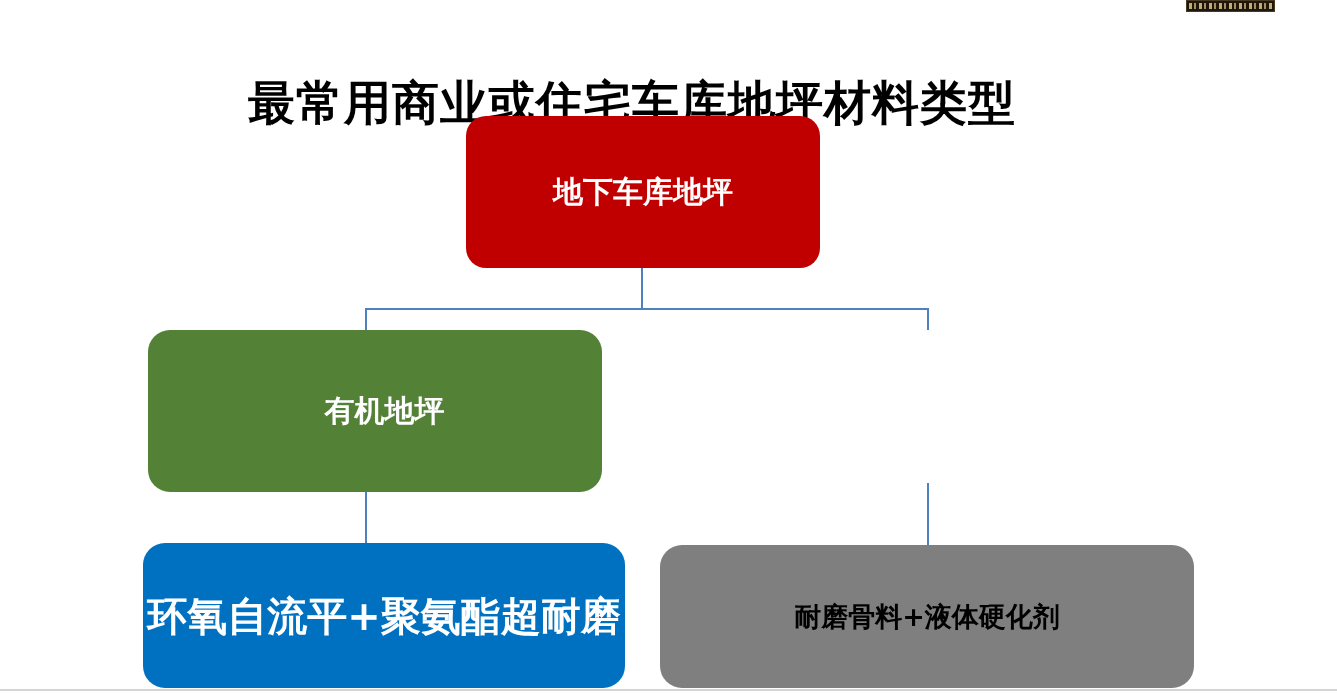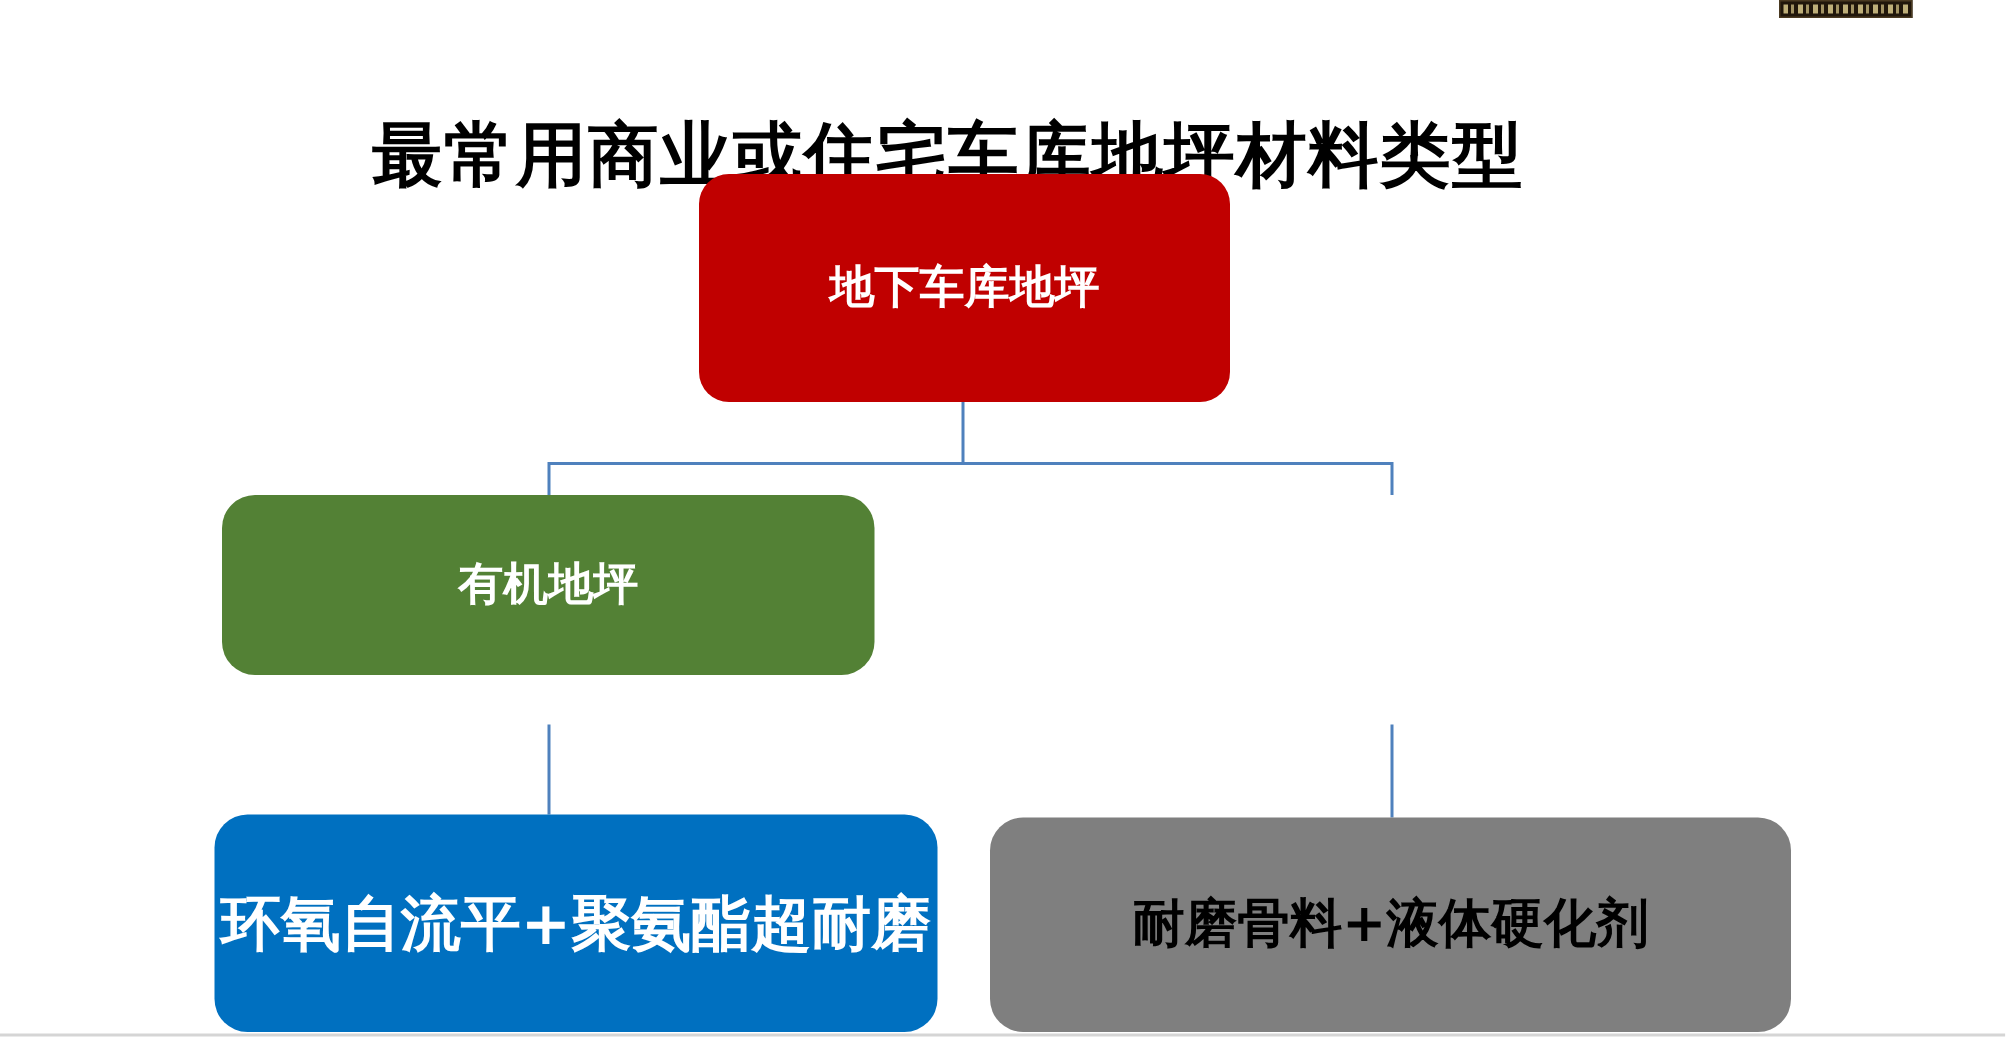--- a/index.html
+++ b/index.html
@@ -43,34 +43,34 @@
     background: #C00000;
     color: #ffffff;
     font-size: 30px;
   }
   .node-branch {
     background: #538135;
     color: #ffffff;
     font-size: 30px;
     border-radius: 22px;
   }
-  .node-branch-left  { left: 148px; top: 330px; width: 435px; height: 120px; }
+  .node-branch-left  { left: 148px; top: 330px; width: 435px; height: 162px; padding-left: 19px; }
   .node-branch-right { left: 718px; top: 330px; width: 417px; height: 153px; }
   .node-leaf-blue {
     left: 143px; top: 543px; width: 482px; height: 145px;
     background: #0070C0;
     color: #ffffff;
     font-size: 40px;
     border-radius: 22px;
   }
   .node-leaf-gray {
     left: 660px; top: 545px; width: 534px; height: 143px;
     background: #7F7F7F;
     color: #000000;
-    font-size: 35px;
+    font-size: 27px;
     border-radius: 22px;
   }
   .connector {
     position: absolute;
     background: #4F81BD;
   }
   .conn-root-stem   { left: 641px; top: 268px; width: 2px;  height: 42px; }
   .conn-crossbar    { left: 365px; top: 308px; width: 564px; height: 2px; }
   .conn-drop-left   { left: 365px; top: 310px; width: 2px;  height: 20px; }
   .conn-drop-right  { left: 927px; top: 310px; width: 2px;  height: 20px; }

